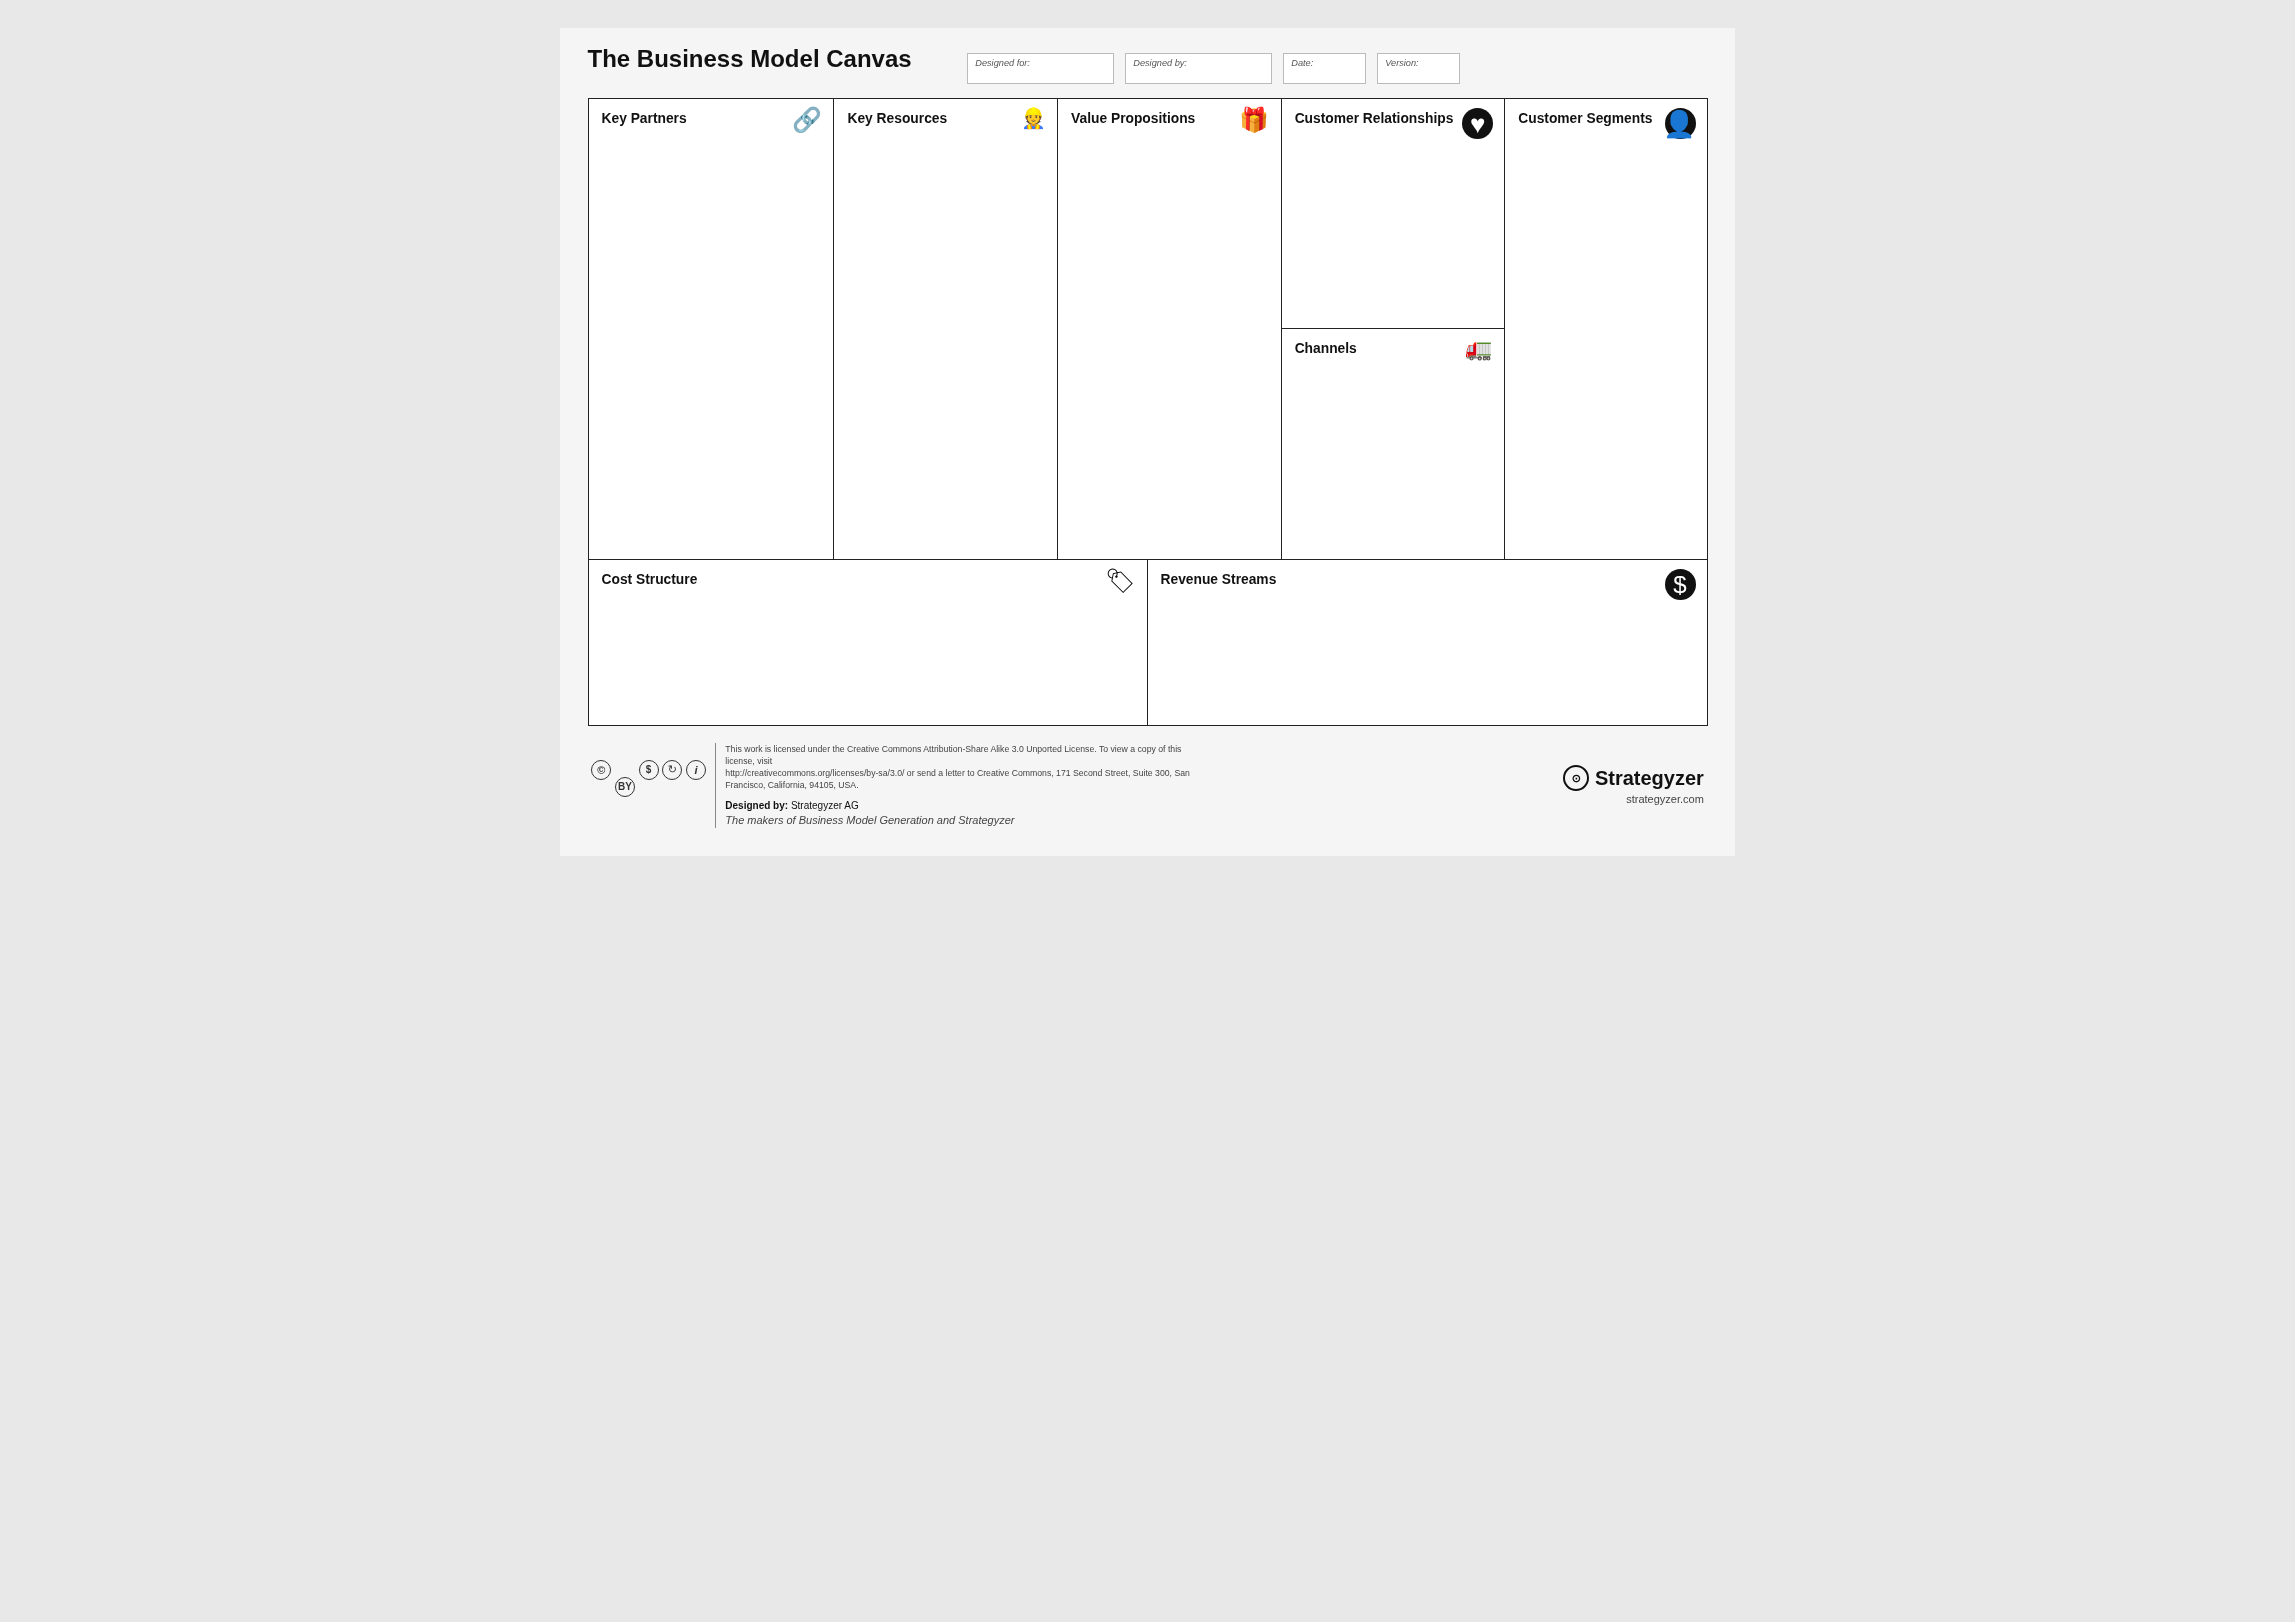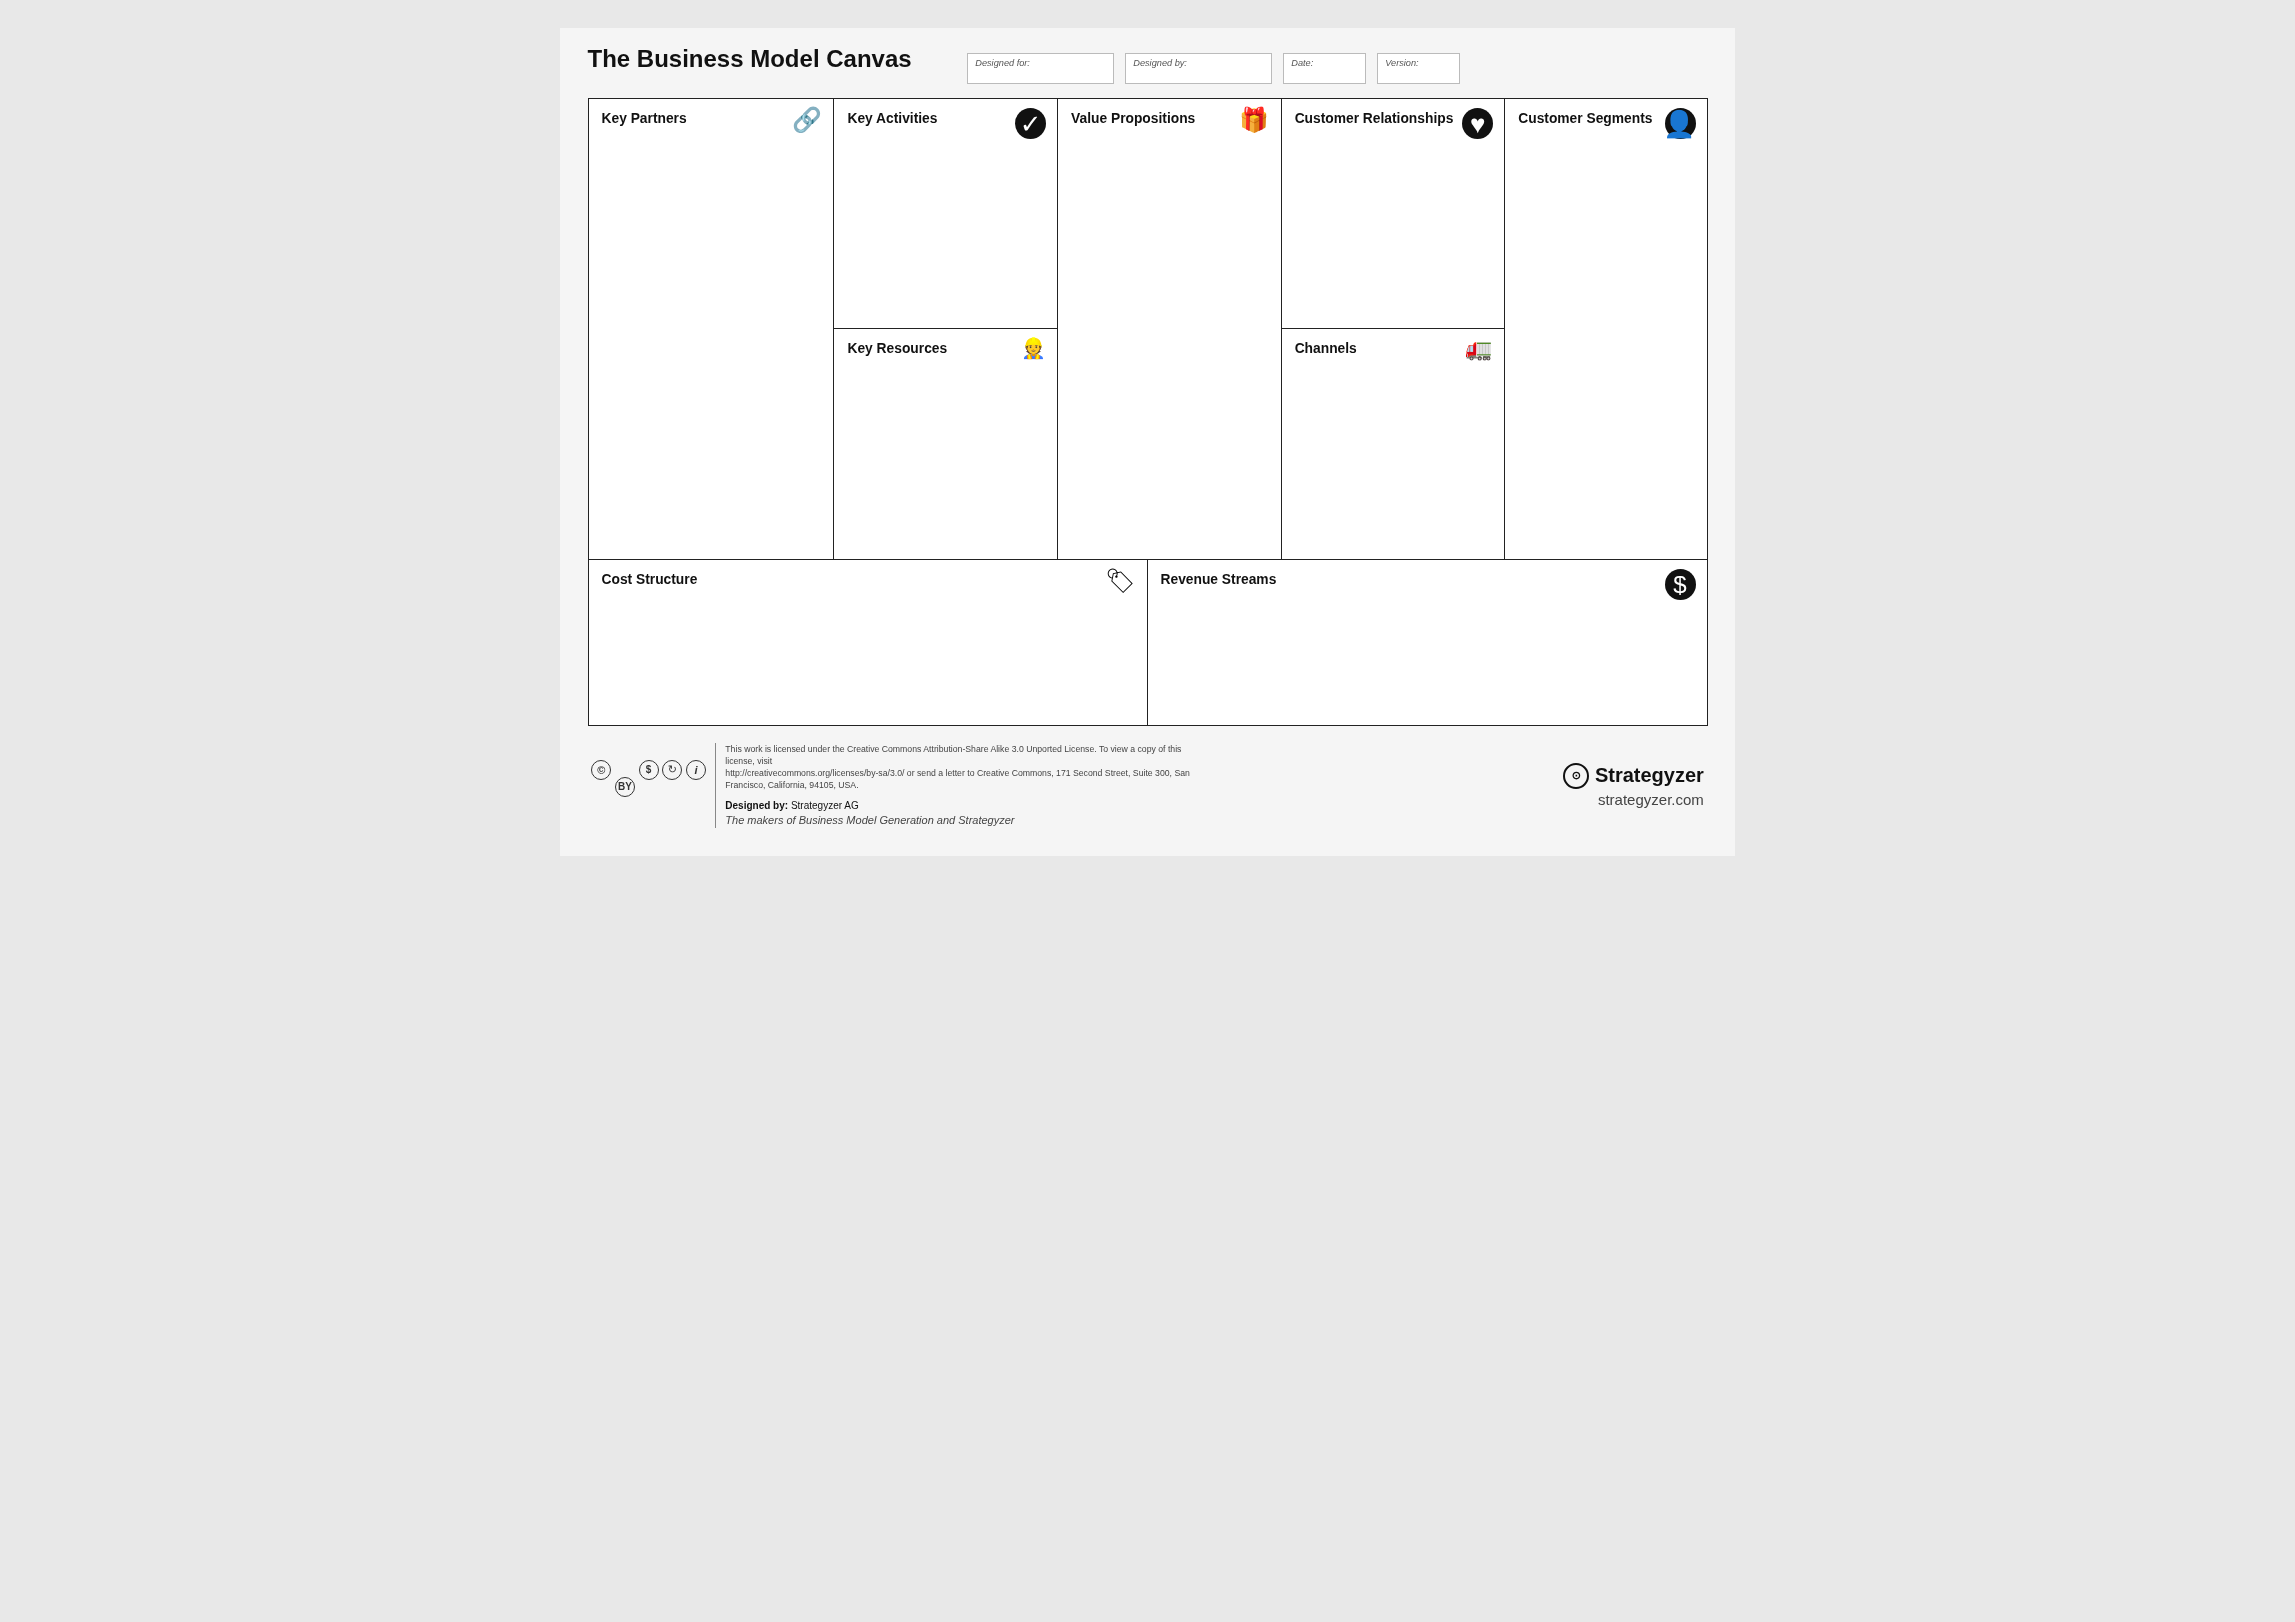--- a/index.html
+++ b/index.html
@@ -158,21 +158,21 @@
       height: 26px;
       border-radius: 50%;
       border: 2.8px solid #111;
       display: inline-flex;
       align-items: center;
       justify-content: center;
       font-size: 13px;
       font-weight: 900;
     }
     .strategyzer-url {
-      font-size: 15px;
+      font-size: 11px;
       color: #444;
       margin-top: 2px;
     }
   </style>
 </head>
 <body>
 
 <div class="page">
 
   <div class="header">
@@ -196,24 +196,20 @@
   <div class="canvas">
 
     <div class="canvas-top">
 
       <div class="cell col-partners">
         <span class="cell-title">Key Partners</span>
         <span class="cell-icon">🔗</span>
       </div>
 
       <div class="col-activities-resources">
-        <div class="col-activities">
-          <span class="cell-title">Key Activities</span>
-          <span class="cell-icon" style="font-size:26px; background:#111; color:#fff; border-radius:50%; width:31px; height:31px; display:inline-flex; align-items:center; justify-content:center;">✓</span>
-        </div>
         <div class="col-resources">
           <span class="cell-title">Key Resources</span>
           <span class="cell-icon" style="font-size:20px;">👷</span>
         </div>
       </div>
 
       <div class="cell col-value">
         <span class="cell-title">Value Propositions</span>
         <span class="cell-icon" style="font-size:24px;">🎁</span>
       </div>

